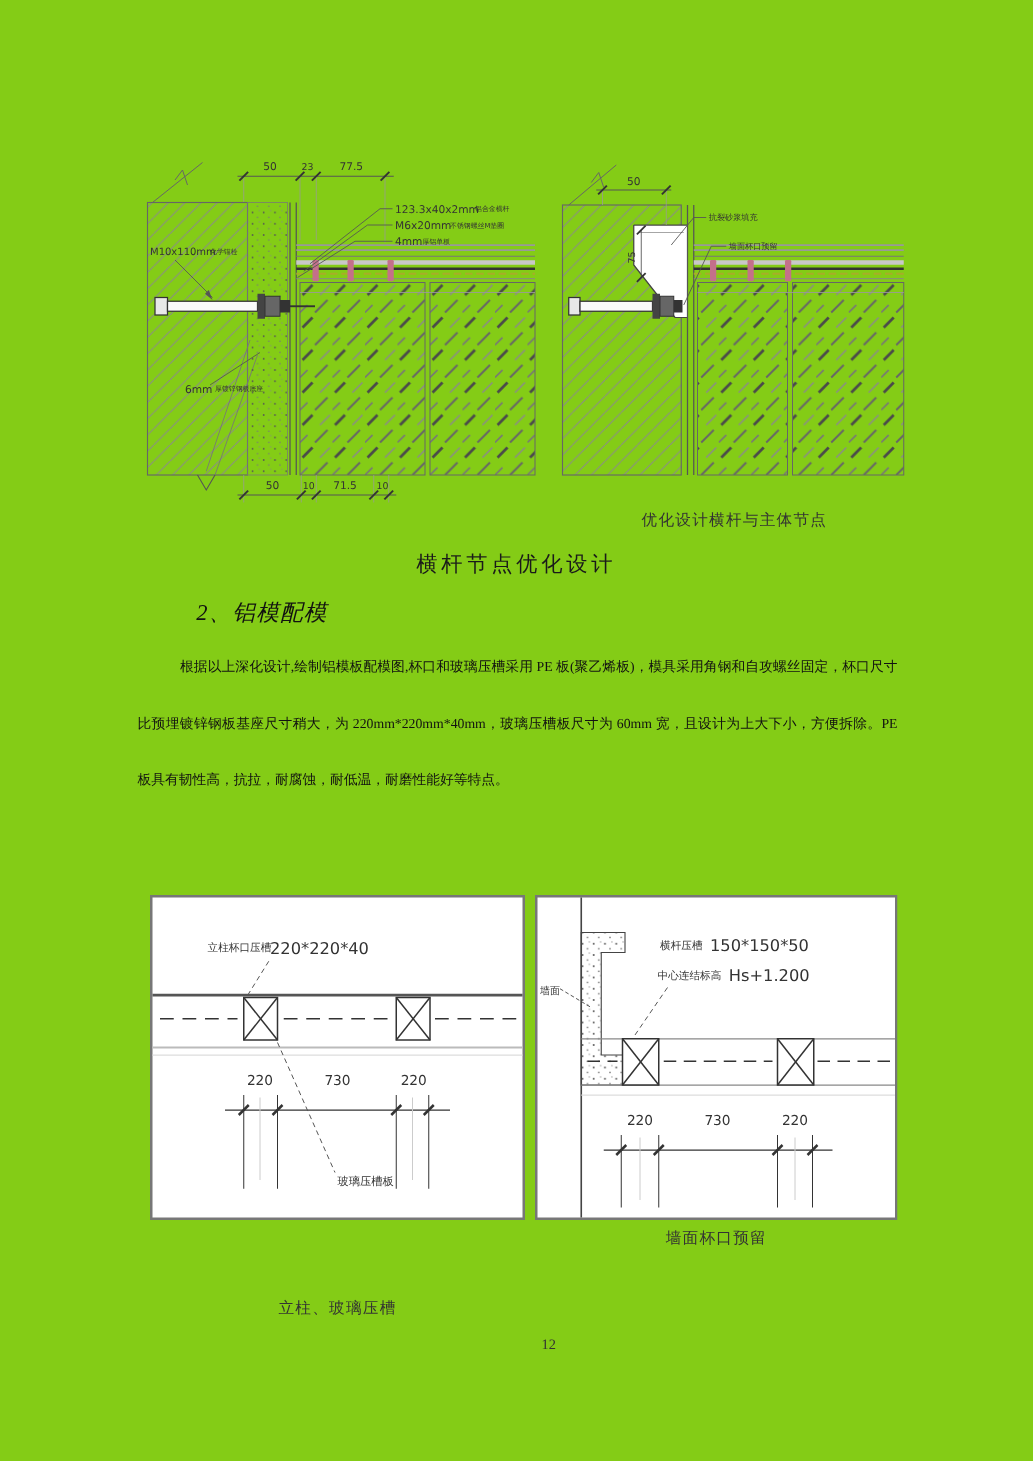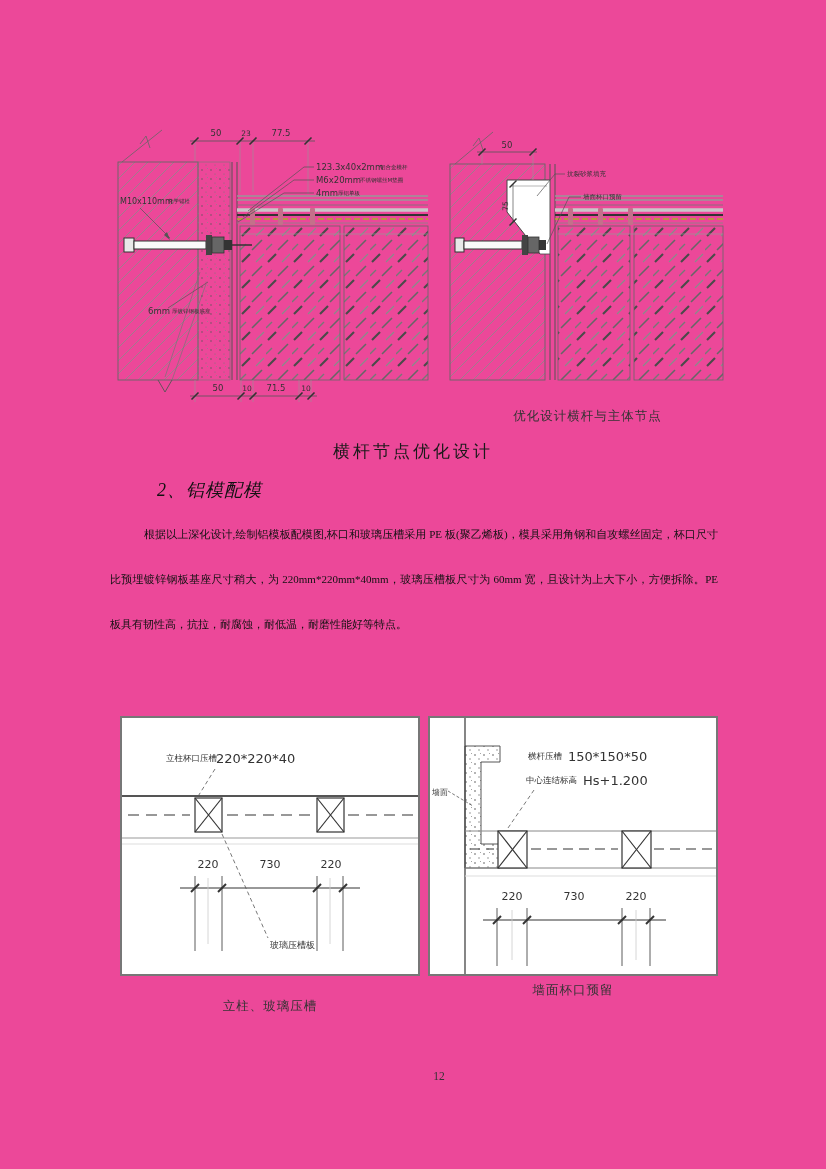--- a/index.html
+++ b/index.html
@@ -1,16 +1,16 @@
 <!DOCTYPE html>
 <html><head>
 <meta charset="utf-8">
 <style>
   html,body { margin:0; padding:0; background:#ffffff; }
-  .page { position:relative; width:826px; height:1169px; background:#ec4899;
+  .page { position:relative; width:826px; height:1169px; background:#84cc16;
           font-family:"Liberation Serif","DejaVu Serif",serif; overflow:hidden; }
   .abs { position:absolute; }
   .fig-title { left:0; width:826px; text-align:center; font-size:17px;
                letter-spacing:3px; color:#1a1a1a; }
   .caption { text-align:center; font-size:12.5px; color:#333;
              font-family:"DejaVu Sans",sans-serif; letter-spacing:1px; }
   .heading { font-size:18px; color:#111; letter-spacing:1px;font-style:italic; }
   .para { font-size:11px; line-height:45px; text-align:justify;
           text-indent:34px; color:#111; }
   .pagenum { left:0; width:826px; text-align:center; font-size:11.5px; color:#333;
@@ -342,19 +342,19 @@
       <line x1="222" y1="192" x2="222" y2="250" stroke-width="0.8"></line>
       <line x1="84" y1="194" x2="84" y2="244" stroke="#ccc" stroke-width="0.8"></line>
       <line x1="208" y1="194" x2="208" y2="244" stroke="#ccc" stroke-width="0.8"></line>
       <line x1="65" y1="208" x2="73" y2="200" stroke-width="2"></line>
       <line x1="95" y1="208" x2="103" y2="200" stroke-width="2"></line>
       <line x1="190" y1="208" x2="198" y2="200" stroke-width="2"></line>
       <line x1="218" y1="208" x2="226" y2="200" stroke-width="2"></line>
     </g>
   </svg>
 
-  <div class="abs caption" style="left:120px; top:998px; width:300px;">立柱、玻璃压槽</div>
+  <div class="abs caption" style="left:120px; top:1038px; width:300px;">立柱、玻璃压槽</div>
   <div class="abs caption" style="left:428px; top:982px; width:290px;">墙面杯口预留</div>
 
 
   <div class="abs pagenum" style="top:1070px;">12</div>
 
 </div>
 
 </body></html>

